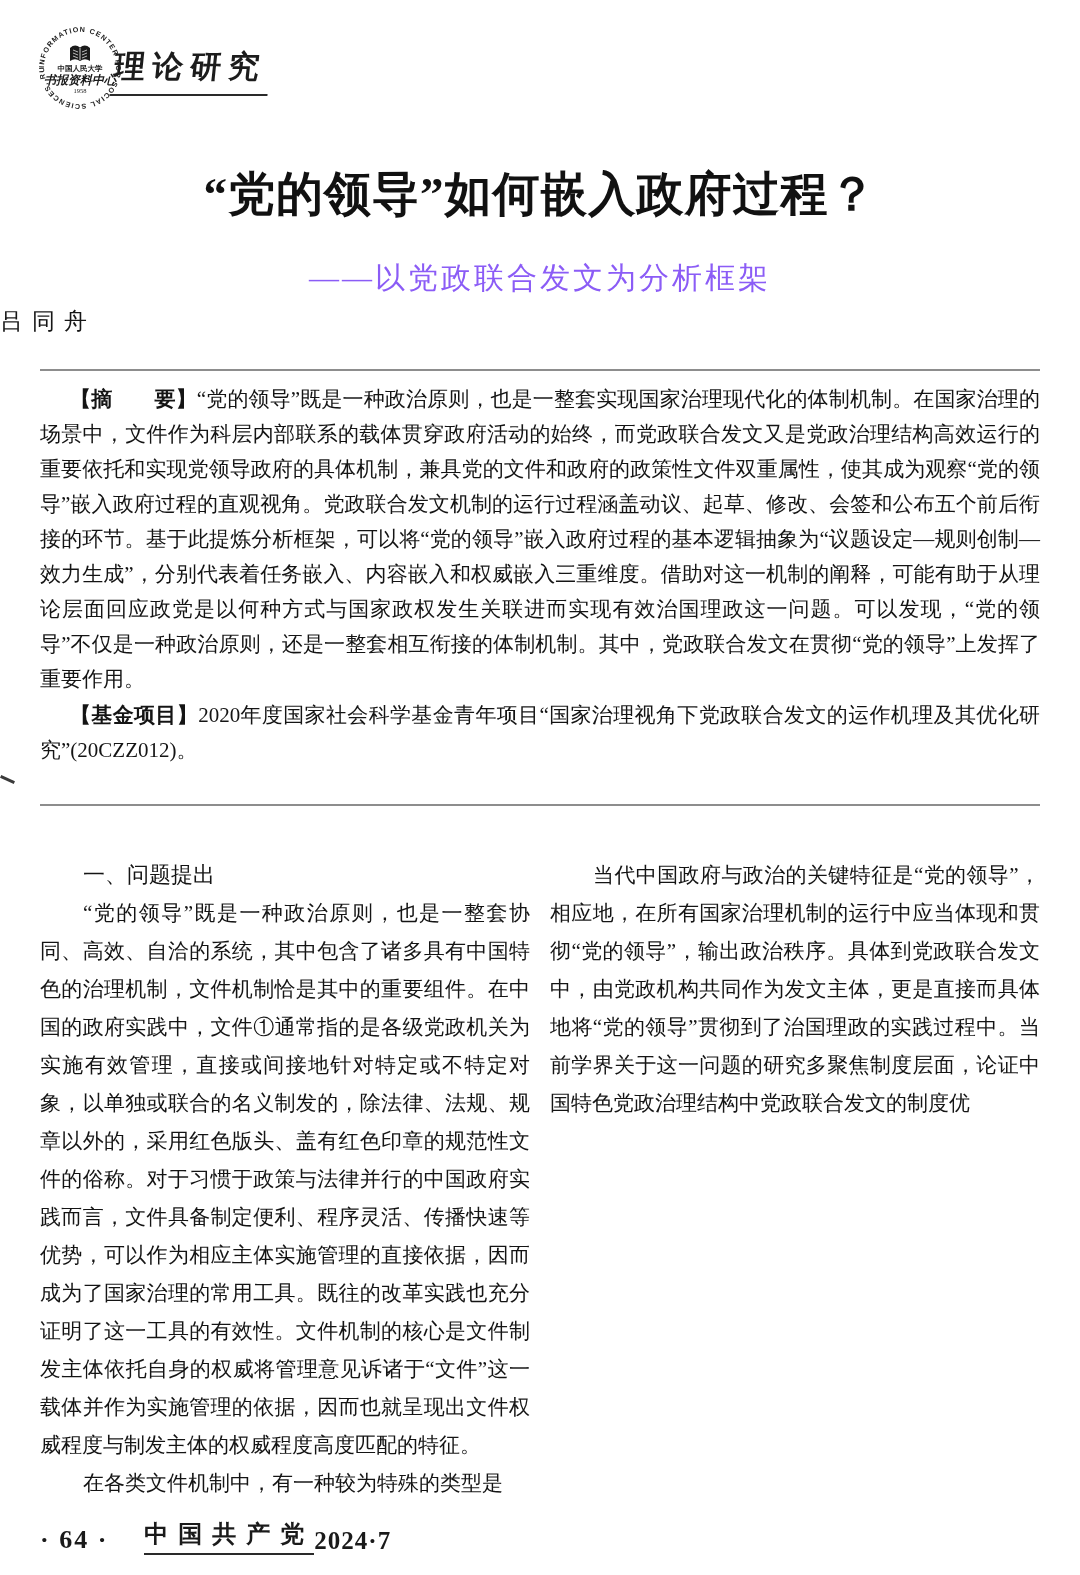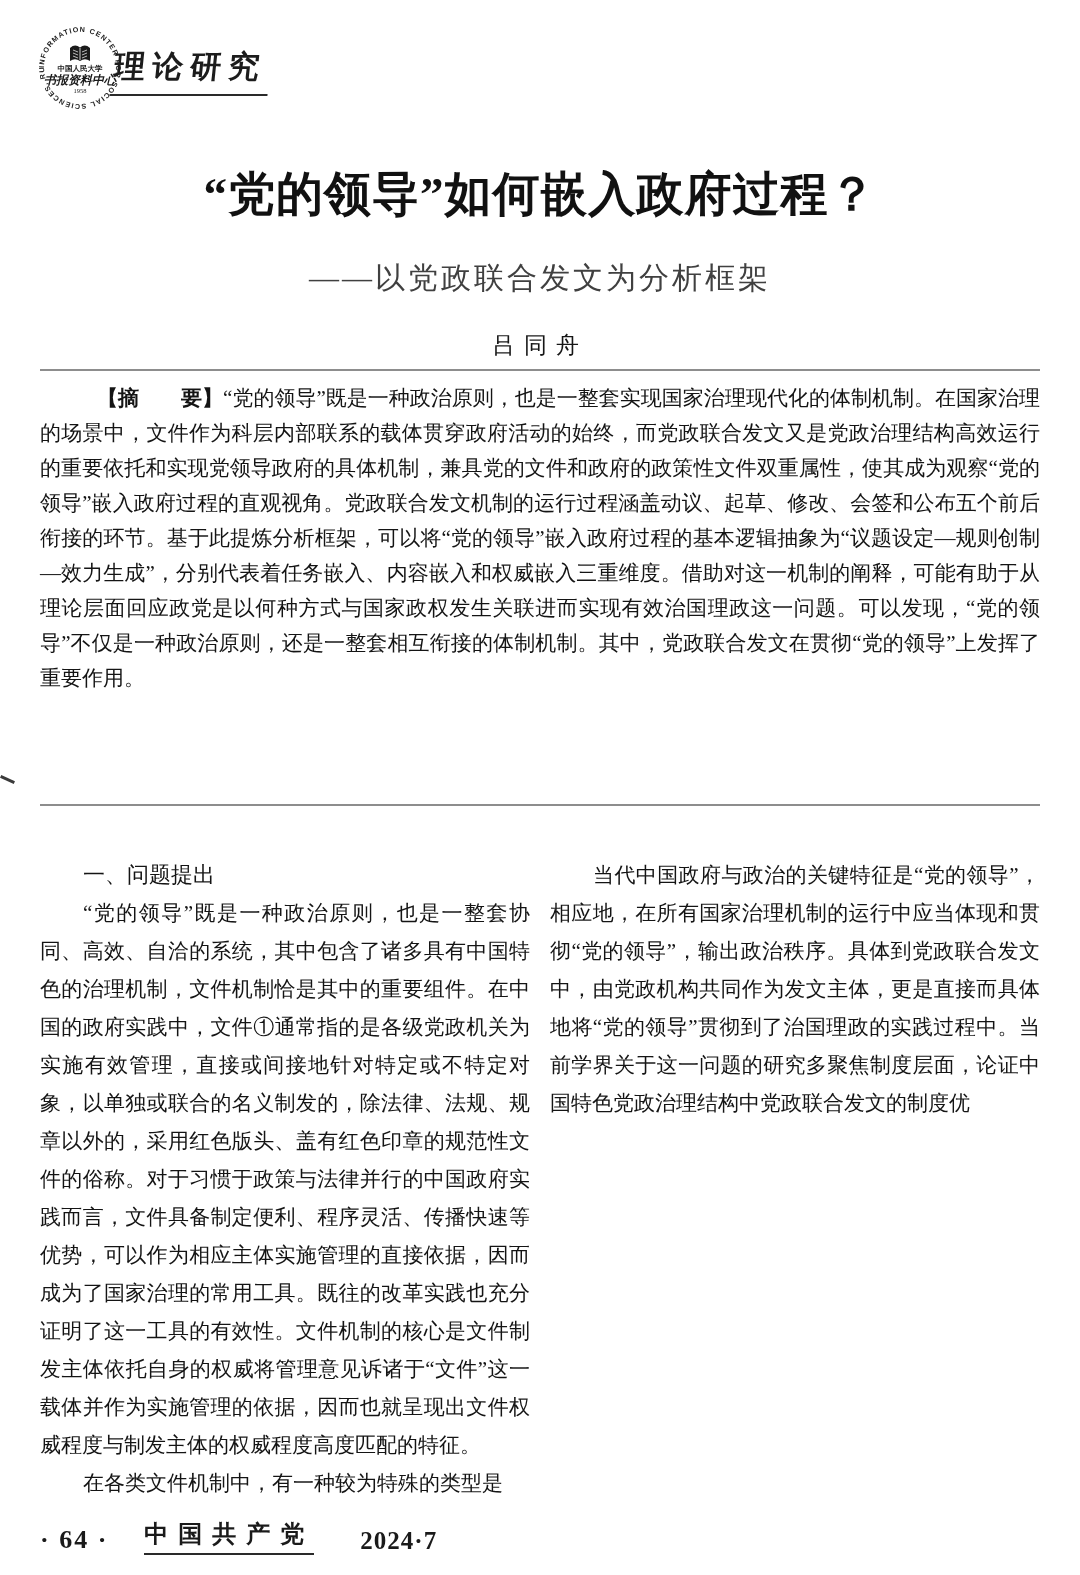--- a/index.html
+++ b/index.html
@@ -27,42 +27,41 @@
 
   
   .title {
     position: absolute; left: 0; top: 163px; width: 100%;
     text-align: center; font-size: 47px; font-weight: bold;
     letter-spacing: 1px; color: #111;
   }
   .subtitle {
     position: absolute; left: 0; top: 258px; width: 100%;
     text-align: center; font-size: 30px; font-weight: normal;
-    letter-spacing: 3px; color: #404040;
+    letter-spacing: 3px; color: #8b5cf6;
   }
   .author {
-    position: absolute; left: 0; top: 330px; width: 100%;
-    text-align: center; font-size: 23px; letter-spacing: 9px; color: #161616;
+    position: absolute; left: 0; top: 306px; width: 100%;
+    text-align: left; font-size: 23px; letter-spacing: 9px; color: #161616;
   }
 
   .rule { position: absolute; left: 40px; width: 1000px; height: 2px; background: #8d8d8d; }
   .rule-top { top: 369px; }
   .rule-bottom { top: 804px; }
 
   
   .abstract-block {
     position: absolute; left: 40px; top: 381px; width: 1000px;
     font-size: 21px; line-height: 35px; text-align: justify;
     color: #141414;
   }
   .abstract-block p { text-indent: 30px; }
   .lbl {
-    font-family: Liberation Serif, serif;
+    font-family: Liberation Sans, sans-serif;
     font-weight: bold;
-    margin-left: 27px;
   }
 
   
   .columns {
     position: absolute; left: 40px; top: 856px; width: 1000px; height: 645px;
     display: flex; gap: 20px; overflow: hidden;
   }
   .col { width: 490px; font-size: 21px; line-height: 38px; text-align: justify; color: #141414; }
   .col p { text-indent: 43px; }
   .col p.noindent { text-indent: 0; }
@@ -76,21 +75,21 @@
   .footer {
     position: absolute; left: 40px; top: 1518px; width: 1000px;
     display: flex; align-items: flex-end;
   }
   .page-num { font-size: 26px; font-weight: bold; letter-spacing: 2px; }
   .journal-name {
     margin-left: 36px; font-size: 24px; font-weight: bold;
     letter-spacing: 10px; padding-bottom: 3px;
     border-bottom: 2px solid #2a2a2a;
   }
-  .issue { margin-left: 46px; font-size: 25px; font-weight: bold; letter-spacing: 1px; }
+  .issue { font-size: 25px; font-weight: bold; letter-spacing: 1px; }
 
   .edge-mark {
     position: absolute; left: 0; top: 778px; width: 15px; height: 3px;
     background: #3a3a3a; transform: rotate(24deg);
   }
 </style>
 </head>
 <body>
 
 <div class="page">
@@ -115,20 +114,21 @@
   <div class="column-label">理论研究</div>
 
   <h1 class="title">“党的领导”如何嵌入政府过程？</h1>
   <h2 class="subtitle">——以党政联合发文为分析框架</h2>
   <div class="author">吕同舟</div>
 
   <div class="rule rule-top"></div>
 
   <div class="abstract-block">
     <p><span class="lbl">【摘　　要】</span><span>“党的领导”既是一种政治原则，也是一整套实现国家治理现代化的体制机制。在国家治理的场景中，文件作为科层内部联系的载体贯穿政府活动的始终，而党政联合发文又是党政治理结构高效运行的重要依托和实现党领导政府的具体机制，兼具党的文件和政府的政策性文件双重属性，使其成为观察“党的领导”嵌入政府过程的直观视角。党政联合发文机制的运行过程涵盖动议、起草、修改、会签和公布五个前后衔接的环节。基于此提炼分析框架，可以将“党的领导”嵌入政府过程的基本逻辑抽象为“议题设定—规则创制—效力生成”，分别代表着任务嵌入、内容嵌入和权威嵌入三重维度。借助对这一机制的阐释，可能有助于从理论层面回应政党是以何种方式与国家政权发生关联进而实现有效治国理政这一问题。可以发现，“党的领导”不仅是一种政治原则，还是一整套相互衔接的体制机制。其中，党政联合发文在贯彻“党的领导”上发挥了重要作用。</span></p>
+    <p><span class="lbl">【基金项目】</span><span>2020年度国家社会科学基金青年项目“国家治理视角下党政联合发文的运作机理及其优化研究”(20CZZ012)。</span></p>
   </div>
 
   <div class="rule rule-bottom"></div>
   <div class="edge-mark"></div>
 
   <div class="columns">
     <div class="col">
       <div class="sec-heading">一、问题提出</div>
       <p>“党的领导”既是一种政治原则，也是一整套协同、高效、自洽的系统，其中包含了诸多具有中国特色的治理机制，文件机制恰是其中的重要组件。在中国的政府实践中，文件①通常指的是各级党政机关为实施有效管理，直接或间接地针对特定或不特定对象，以单独或联合的名义制发的，除法律、法规、规章以外的，采用红色版头、盖有红色印章的规范性文件的俗称。对于习惯于政策与法律并行的中国政府实践而言，文件具备制定便利、程序灵活、传播快速等优势，可以作为相应主体实施管理的直接依据，因而成为了国家治理的常用工具。既往的改革实践也充分证明了这一工具的有效性。文件机制的核心是文件制发主体依托自身的权威将管理意见诉诸于“文件”这一载体并作为实施管理的依据，因而也就呈现出文件权威程度与制发主体的权威程度高度匹配的特征。</p>
       <p>在各类文件机制中，有一种较为特殊的类型是</p>

